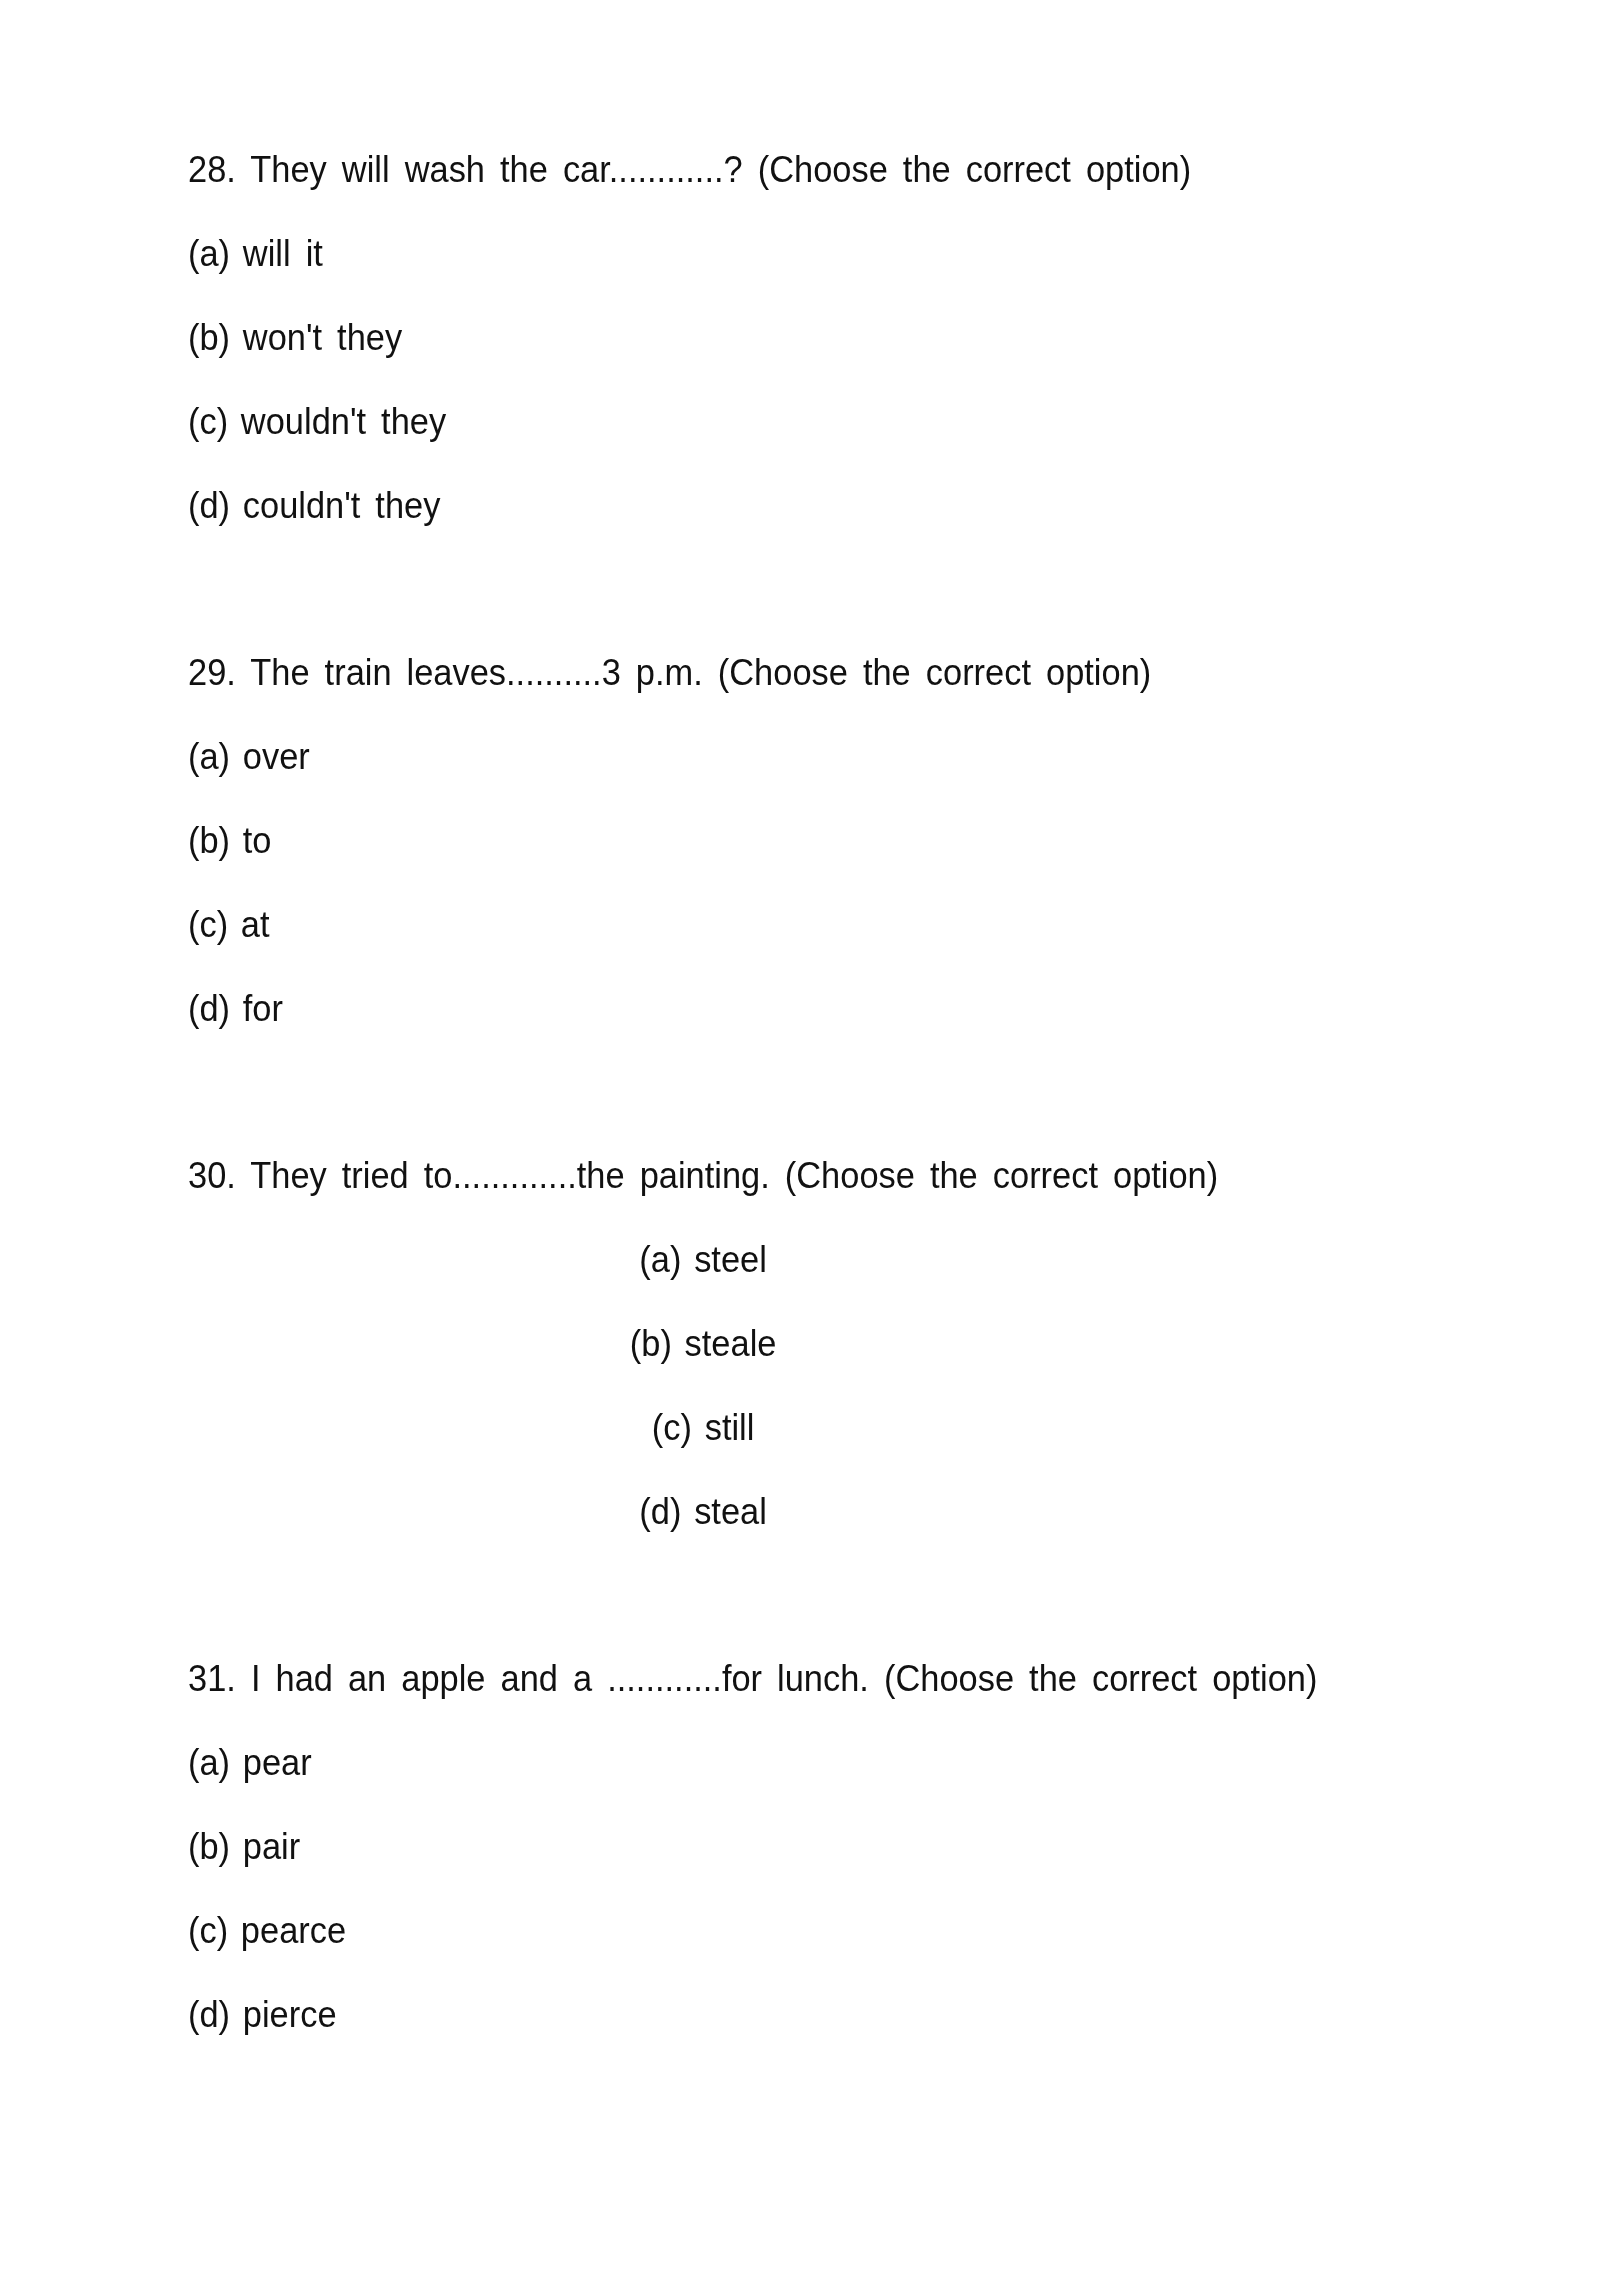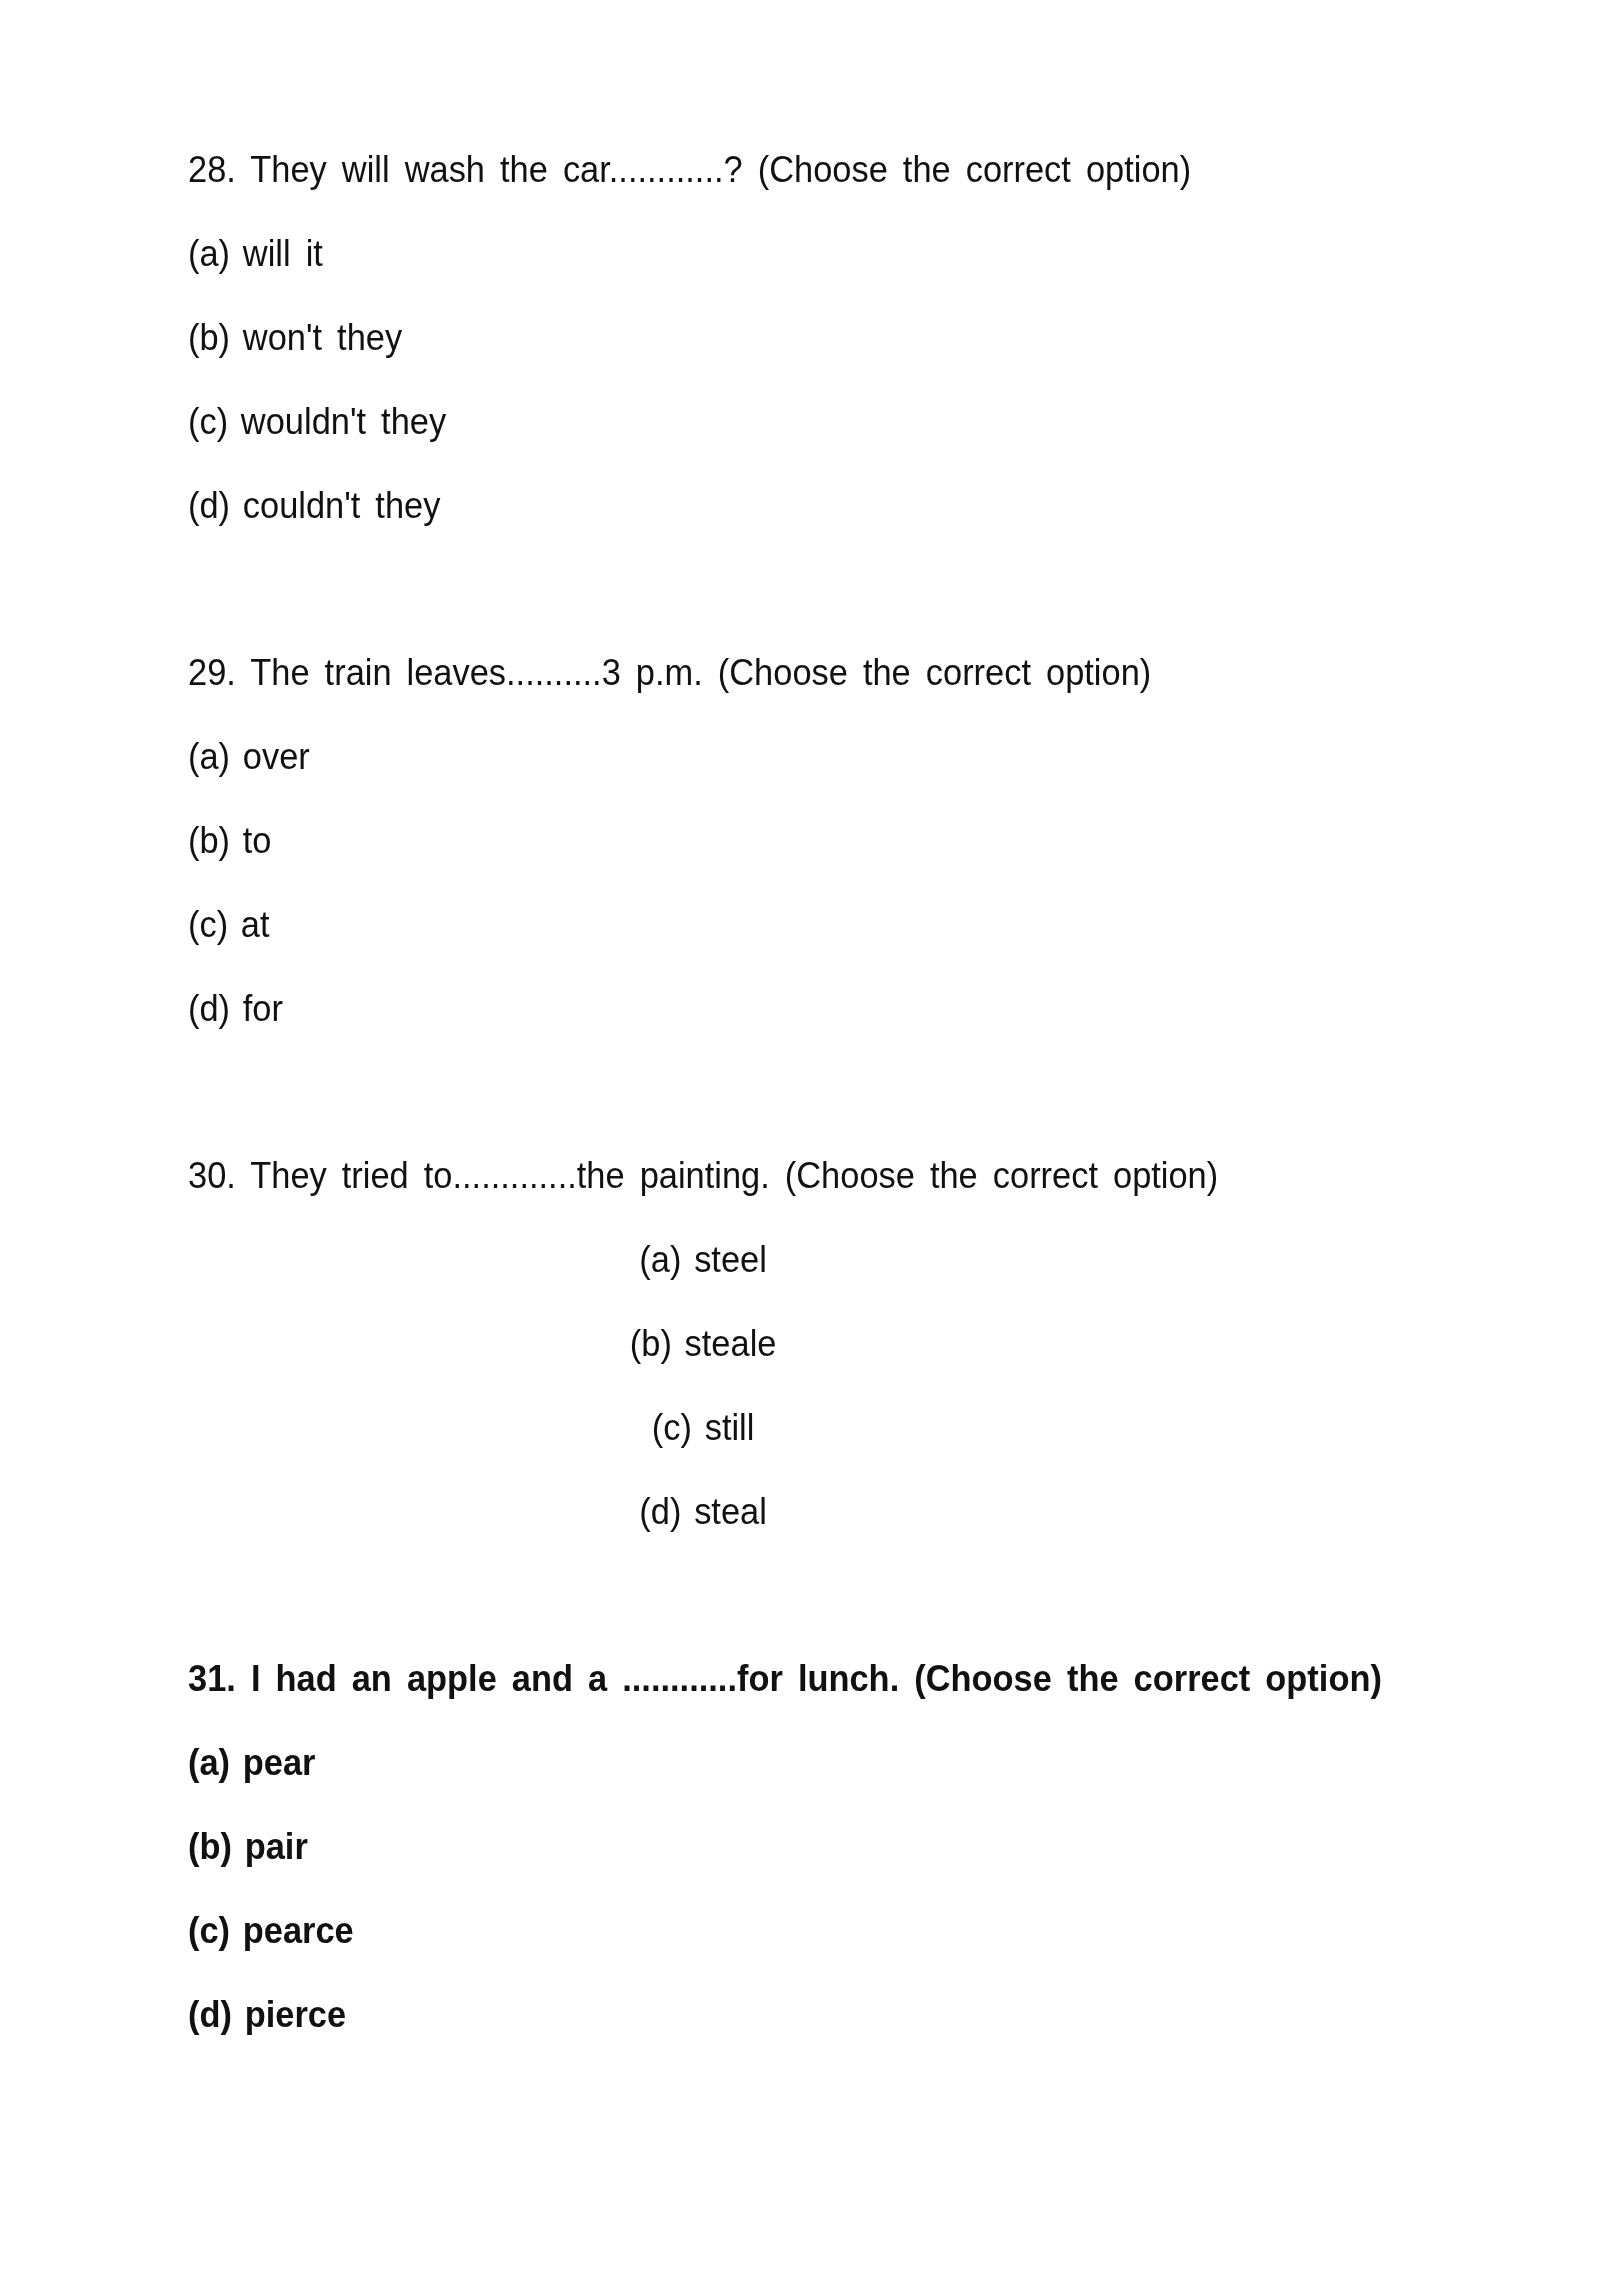--- a/index.html
+++ b/index.html
@@ -71,21 +71,21 @@
       <span class="opt-label">(b)</span><span>steale</span>
     </div>
     <div class="line">
       <span class="opt-label">(c)</span><span>still</span>
     </div>
     <div class="line">
       <span class="opt-label">(d)</span><span>steal</span>
     </div>
   </div>
 
-  <div class="question" style="top:1637px;font-weight:bold;">
+  <div class="question" style="top:1637px;">
     <div class="line">
       <span>31.</span>
       <span>I had an apple and a ............for lunch. (Choose the correct option)</span>
     </div>
     <div class="line">
       <span class="opt-label">(a)</span><span>pear</span>
     </div>
     <div class="line">
       <span class="opt-label">(b)</span><span>pair</span>
     </div>

